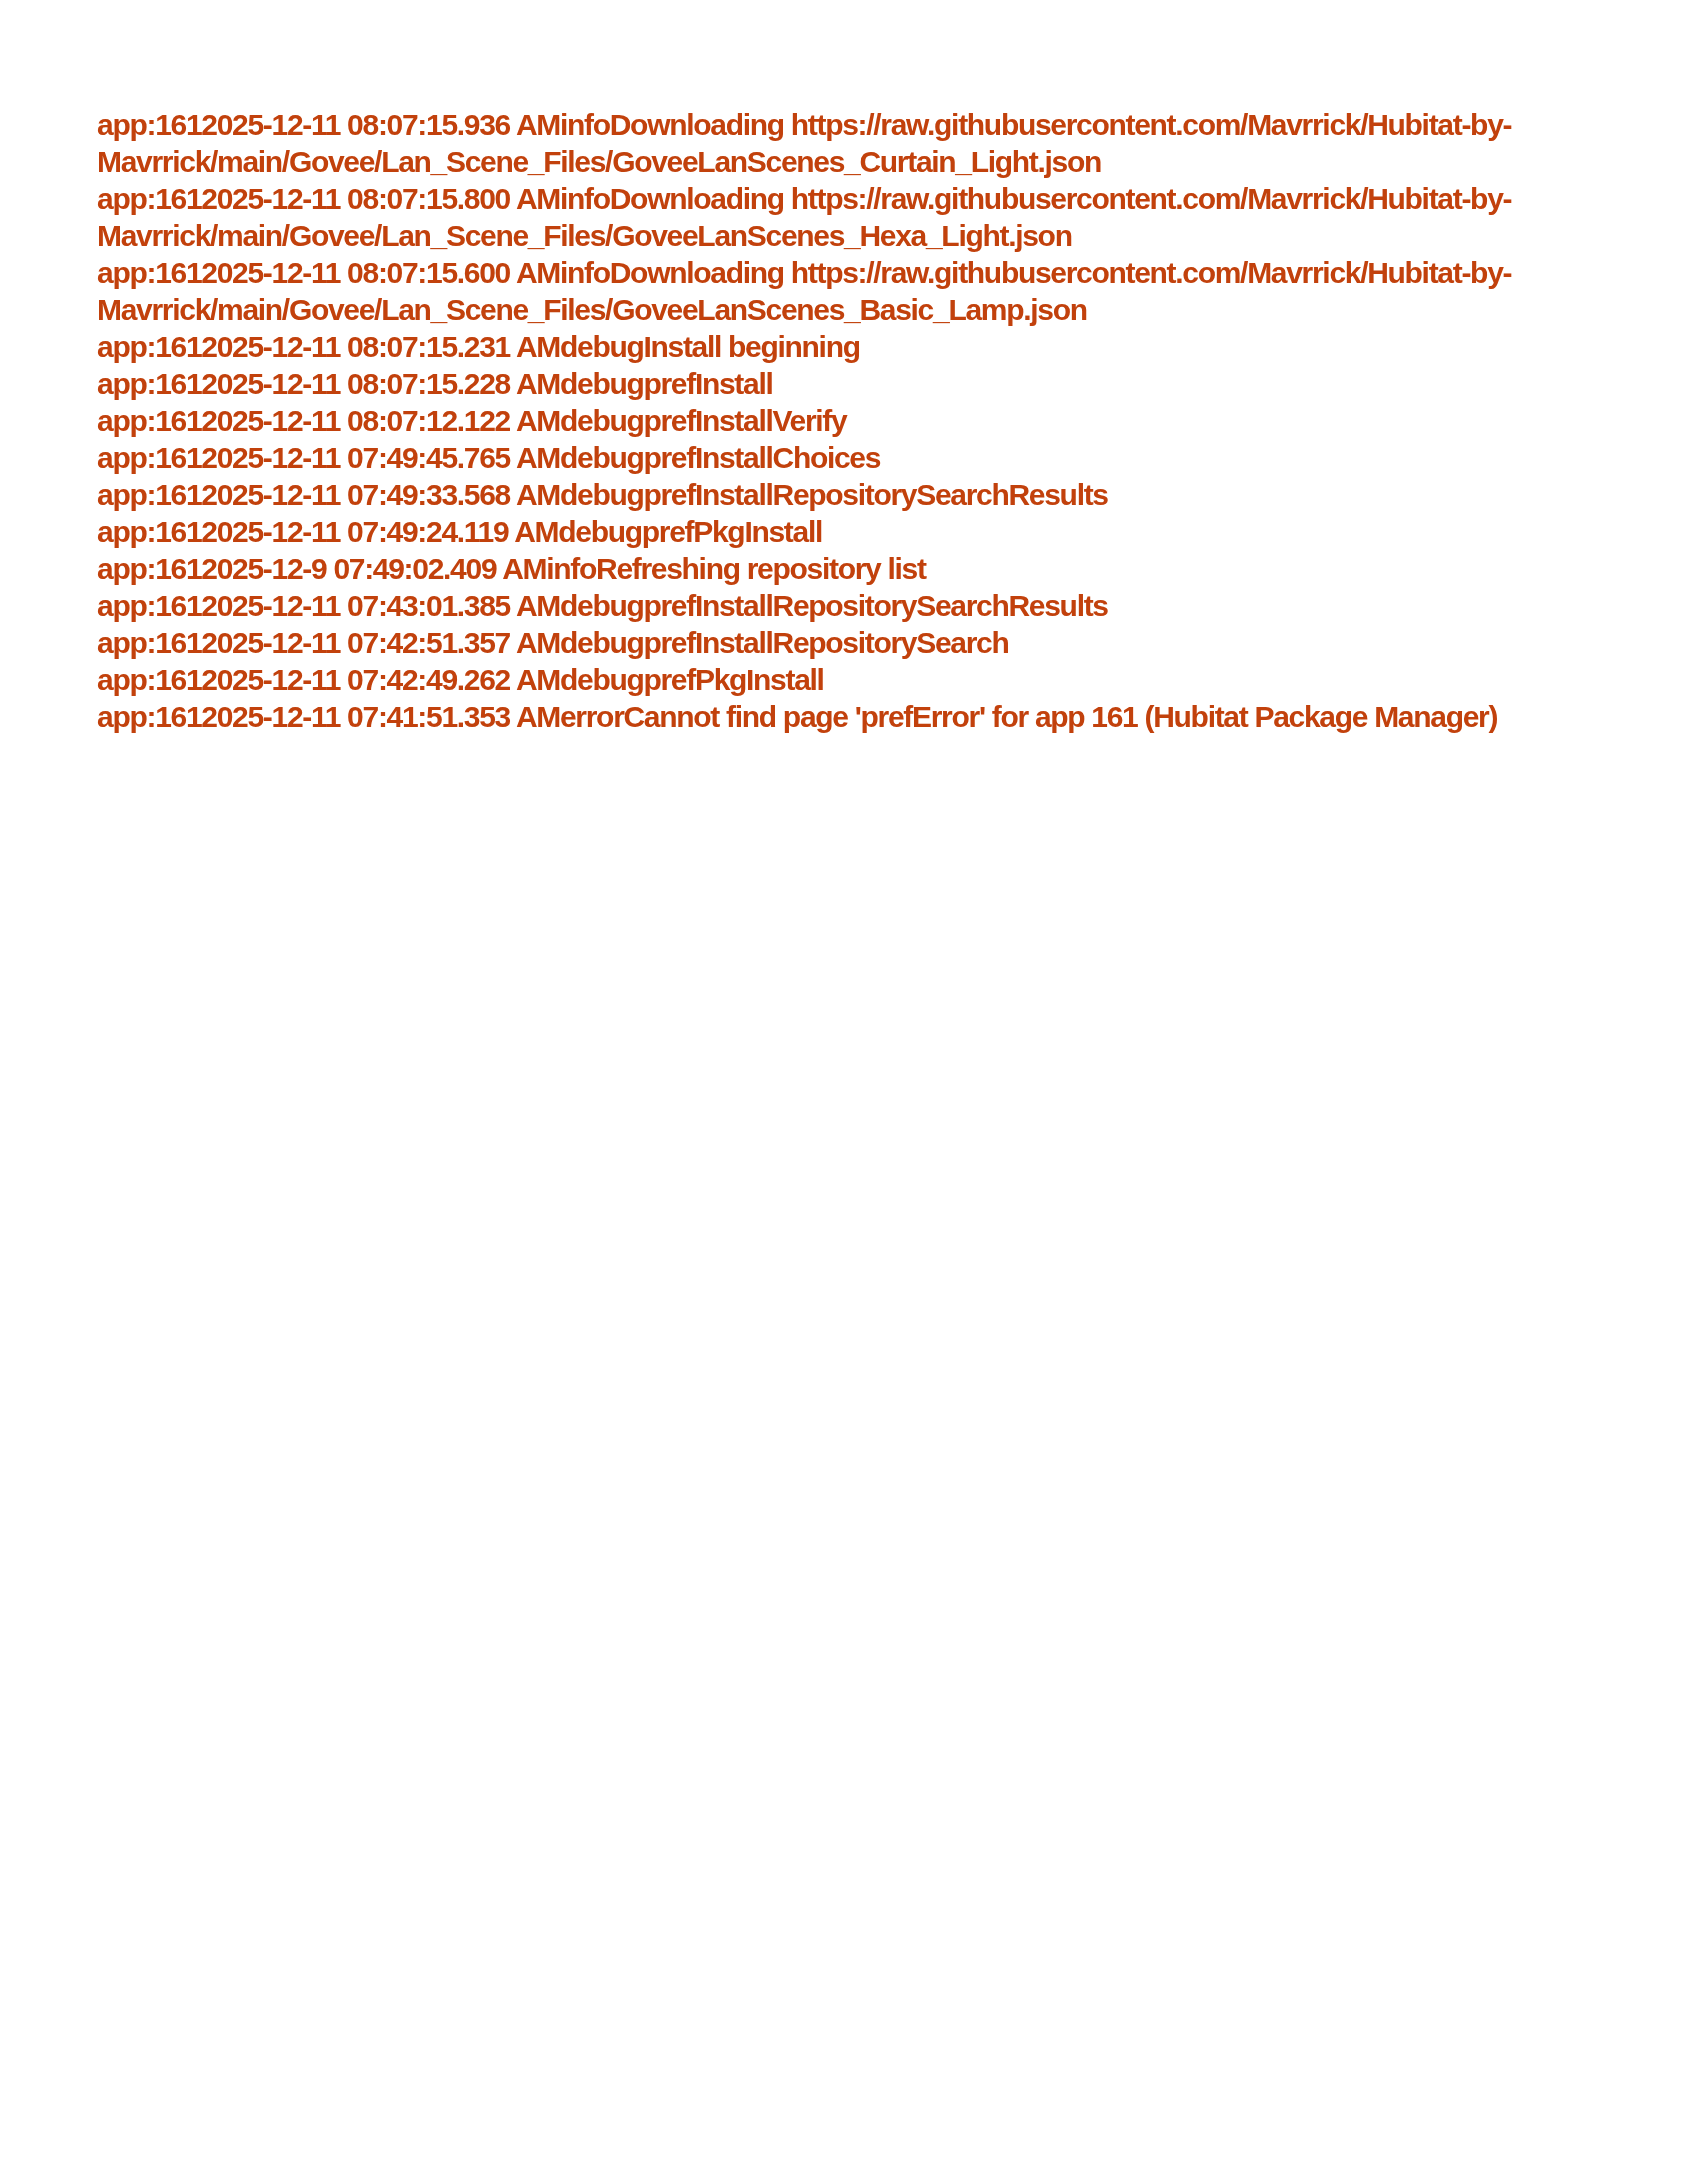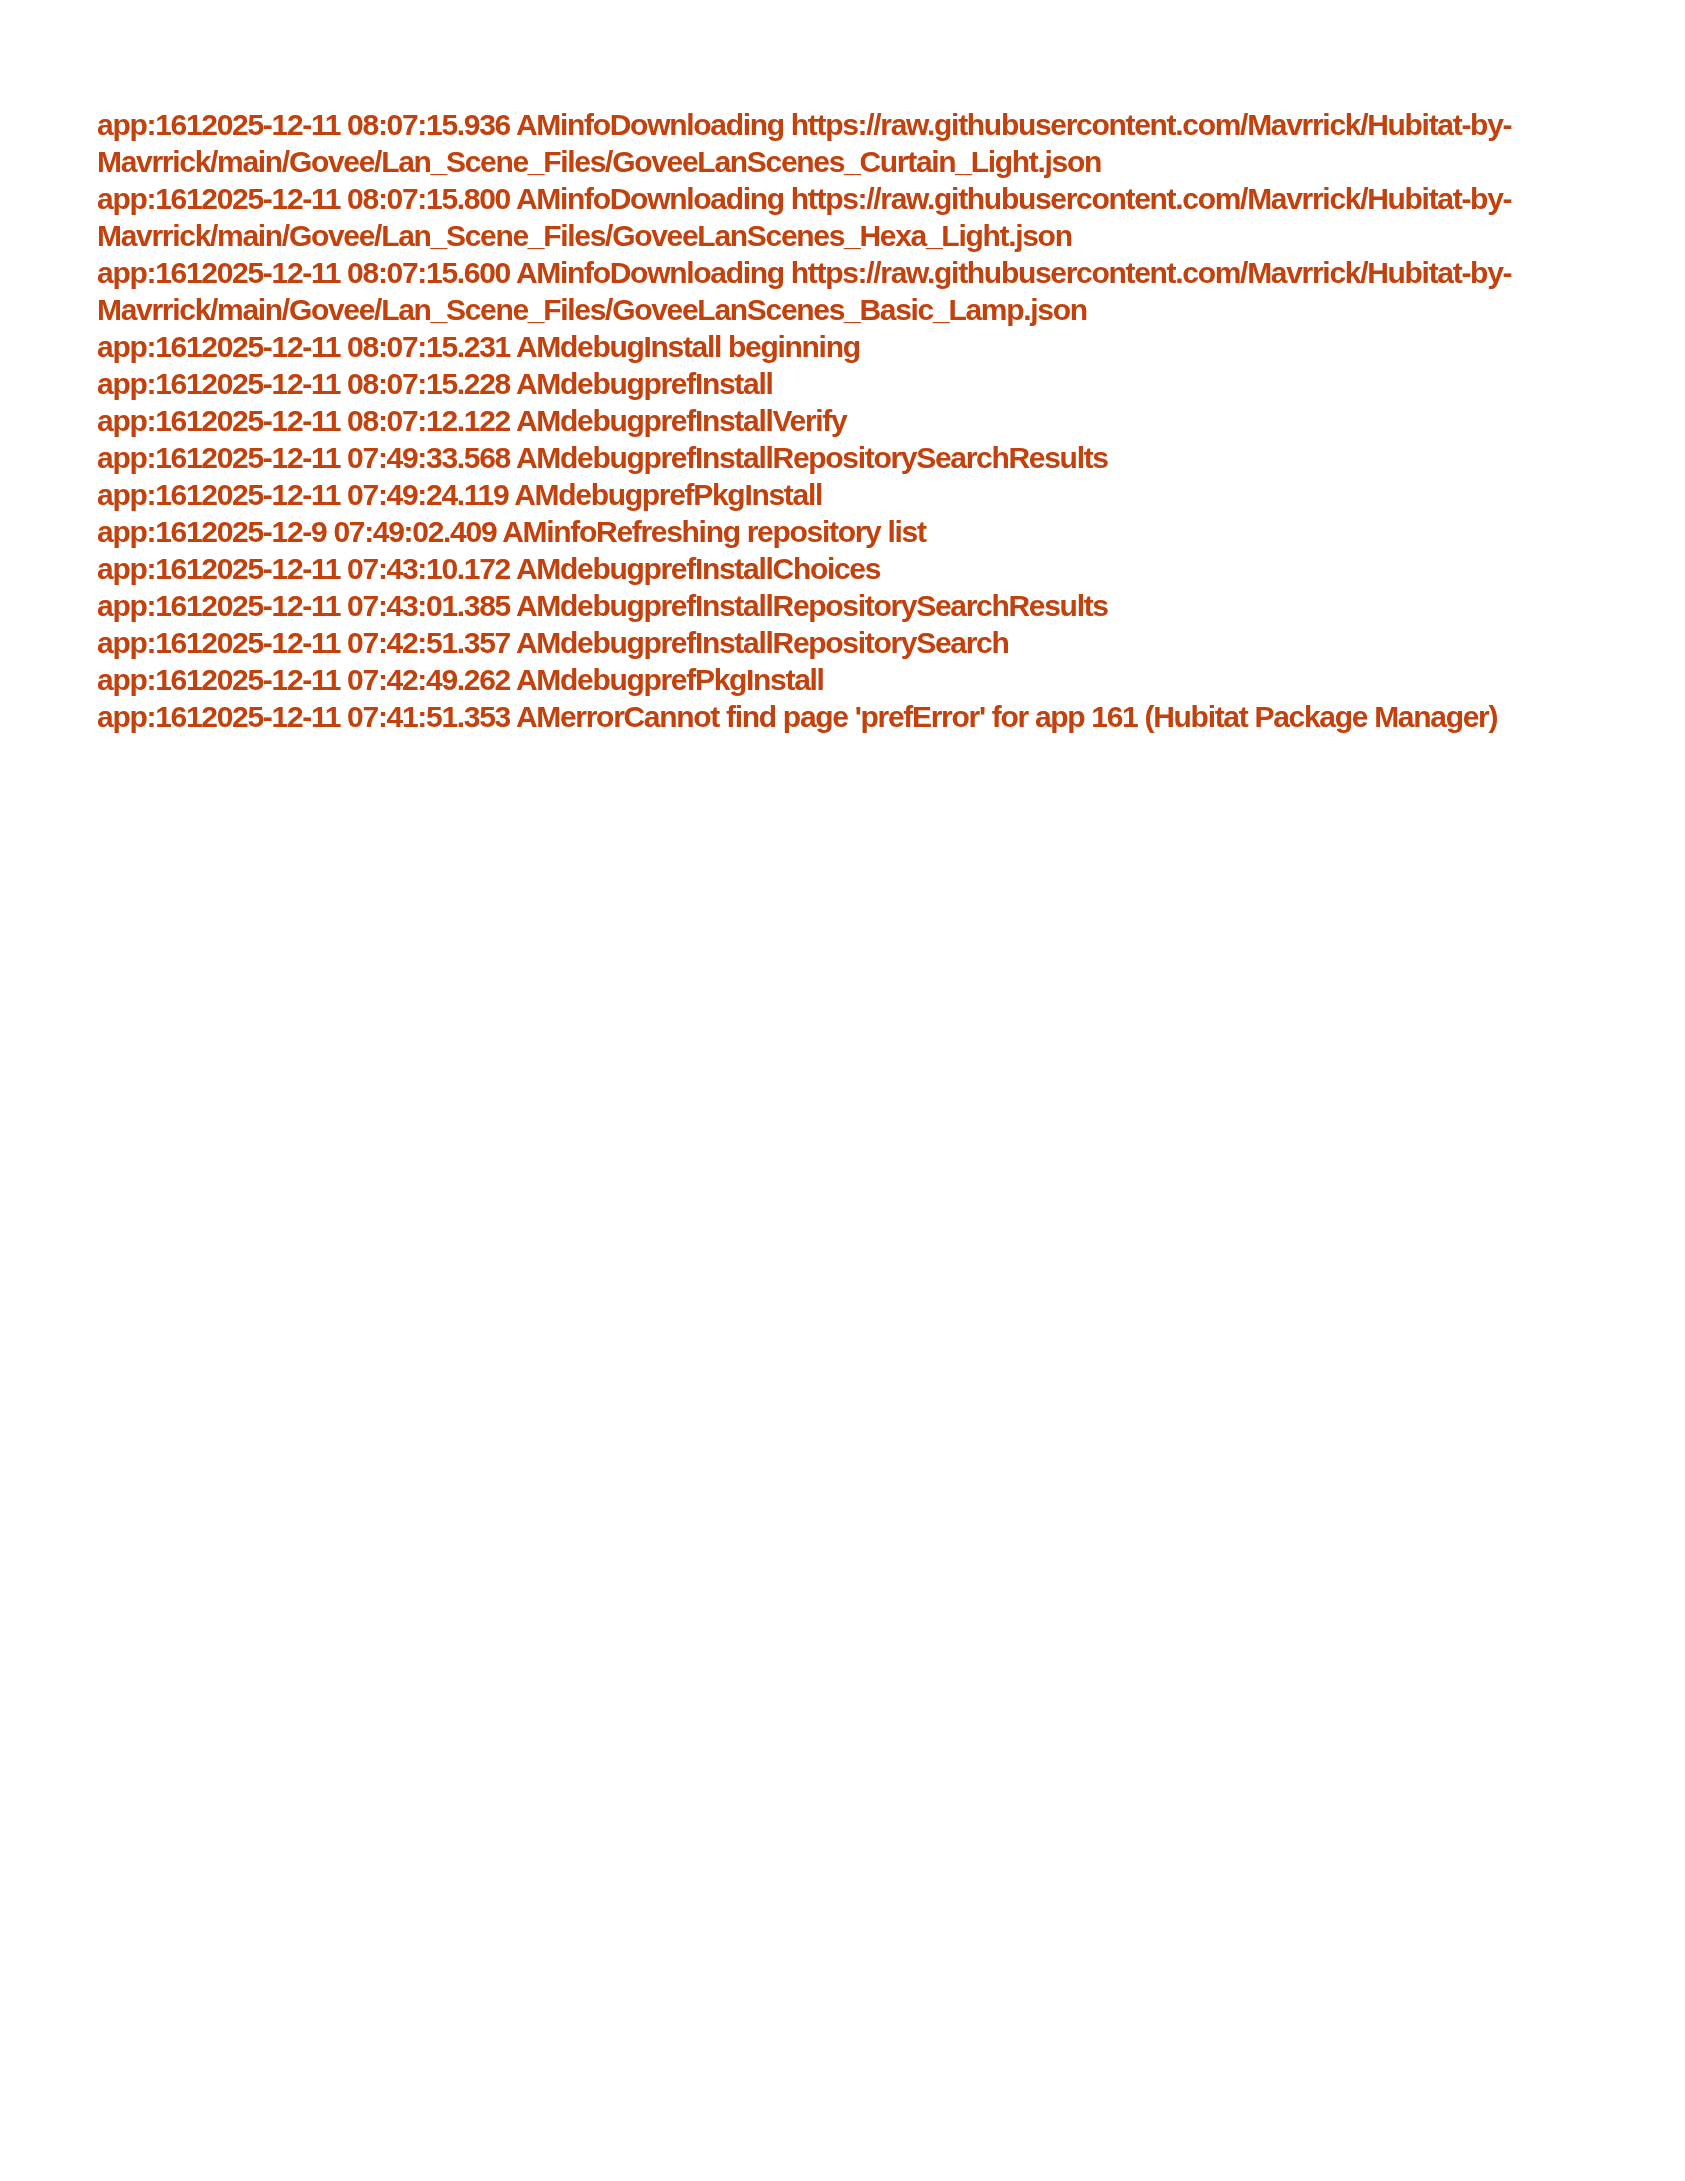--- a/index.html
+++ b/index.html
@@ -35,22 +35,22 @@
 <div class="log-output">
   <div class="log-line">app:1612025-12-11 08:07:15.936 AMinfoDownloading https://raw.githubusercontent.com/Mavrrick/Hubitat-by-</div>
   <div class="log-line">Mavrrick/main/Govee/Lan_Scene_Files/GoveeLanScenes_Curtain_Light.json</div>
   <div class="log-line">app:1612025-12-11 08:07:15.800 AMinfoDownloading https://raw.githubusercontent.com/Mavrrick/Hubitat-by-</div>
   <div class="log-line">Mavrrick/main/Govee/Lan_Scene_Files/GoveeLanScenes_Hexa_Light.json</div>
   <div class="log-line">app:1612025-12-11 08:07:15.600 AMinfoDownloading https://raw.githubusercontent.com/Mavrrick/Hubitat-by-</div>
   <div class="log-line">Mavrrick/main/Govee/Lan_Scene_Files/GoveeLanScenes_Basic_Lamp.json</div>
   <div class="log-line">app:1612025-12-11 08:07:15.231 AMdebugInstall beginning</div>
   <div class="log-line">app:1612025-12-11 08:07:15.228 AMdebugprefInstall</div>
   <div class="log-line">app:1612025-12-11 08:07:12.122 AMdebugprefInstallVerify</div>
+  <div class="log-line">app:1612025-12-11 07:49:45.765 AMdebugprefInstallChoices</div>
   <div class="log-line">app:1612025-12-11 07:49:33.568 AMdebugprefInstallRepositorySearchResults</div>
   <div class="log-line">app:1612025-12-11 07:49:24.119 AMdebugprefPkgInstall</div>
   <div class="log-line">app:1612025-12-9 07:49:02.409 AMinfoRefreshing repository list</div>
-  <div class="log-line">app:1612025-12-11 07:43:10.172 AMdebugprefInstallChoices</div>
   <div class="log-line">app:1612025-12-11 07:43:01.385 AMdebugprefInstallRepositorySearchResults</div>
   <div class="log-line">app:1612025-12-11 07:42:51.357 AMdebugprefInstallRepositorySearch</div>
   <div class="log-line">app:1612025-12-11 07:42:49.262 AMdebugprefPkgInstall</div>
   <div class="log-line">app:1612025-12-11 07:41:51.353 AMerrorCannot find page 'prefError' for app 161 (Hubitat Package Manager)</div>
 </div>
 
 
 </body></html>

